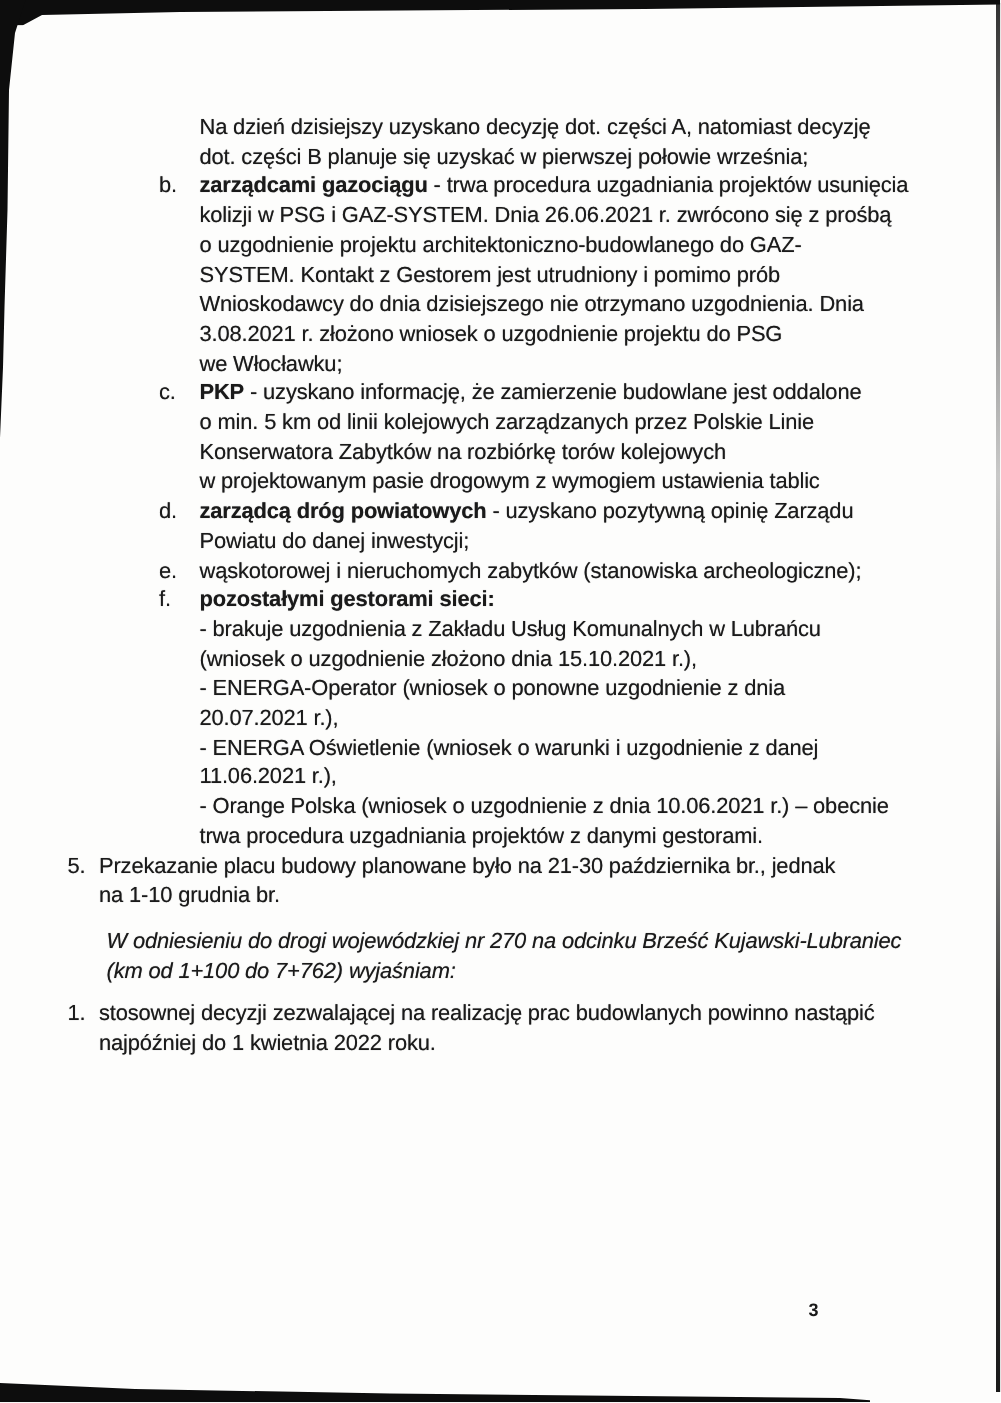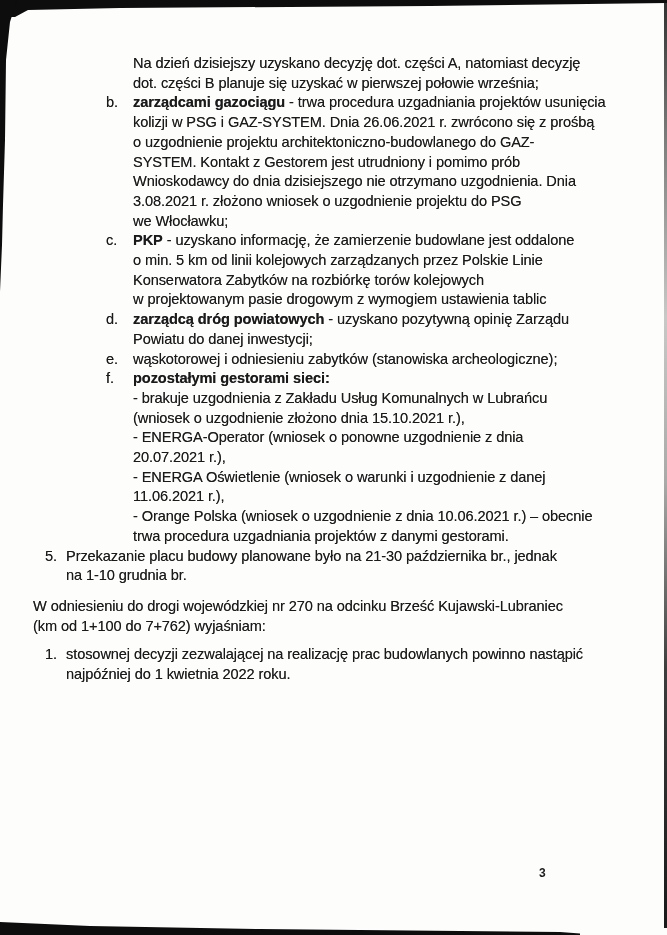--- a/index.html
+++ b/index.html
@@ -18,38 +18,38 @@
     font-size: 14.6px;
     line-height: 19.7px;
     letter-spacing: -0.1px;
     text-shadow: 0 0 0.5px rgba(25,25,25,0.65);
   }
   .ln { white-space: nowrap; }
   .b { font-weight: bold; margin-top: 48px; }
 
   .content {
     position: absolute;
-    top: 54px;
+    top: 76px;
     left: 0;
     width: 100%;
   }
   .intro { margin-left: 133px; }
   .abc { position: relative; margin-left: 133px; }
   .abc > .marker {
     position: absolute;
     left: -27px;
     top: 0;
   }
   .numitem { position: relative; margin-left: 66px; }
   .numitem > .marker {
     position: absolute;
     left: -21px;
     top: 0;
   }
-  .closing { margin-left: 33px; margin-top: 11px; }
+  .closing { margin-left: 71px; margin-top: 11px; font-style: italic; }
   .item1 { margin-top: 9px; }
 
   .pagenum {
     position: absolute;
     left: 539px;
     top: 864px;
     font-size: 12px;
     font-weight: bold;
     text-shadow: none;
   }
@@ -118,21 +118,21 @@
       <span class="marker">d.</span>
       <div class="ln"><span class="b">zarządcą dróg powiatowych</span><span> - uzyskano pozytywną opinię Zarządu</span></div>
       <div>
           <div class="ln">Powiatu do danej inwestycji;</div>
         </div>
     </div>
 
     <div class="abc">
       <span class="marker">e.</span>
       <div>
-          <div class="ln">wąskotorowej i odniesieniu zabytków (stanowiska archeologiczne);</div>
+          <div class="ln">wąskotorowej i nieruchomych zabytków (stanowiska archeologiczne);</div>
         </div>
     </div>
 
     <div class="abc">
       <span class="marker">f.</span>
       <div class="ln"><span class="b">pozostałymi gestorami sieci:</span><span></span></div>
       <div>
           <div class="ln">- brakuje uzgodnienia z Zakładu Usług Komunalnych w Lubrańcu</div>
           <div class="ln">(wniosek o uzgodnienie złożono dnia 15.10.2021 r.),</div>
           <div class="ln">- ENERGA-Operator (wniosek o ponowne uzgodnienie z dnia</div>

